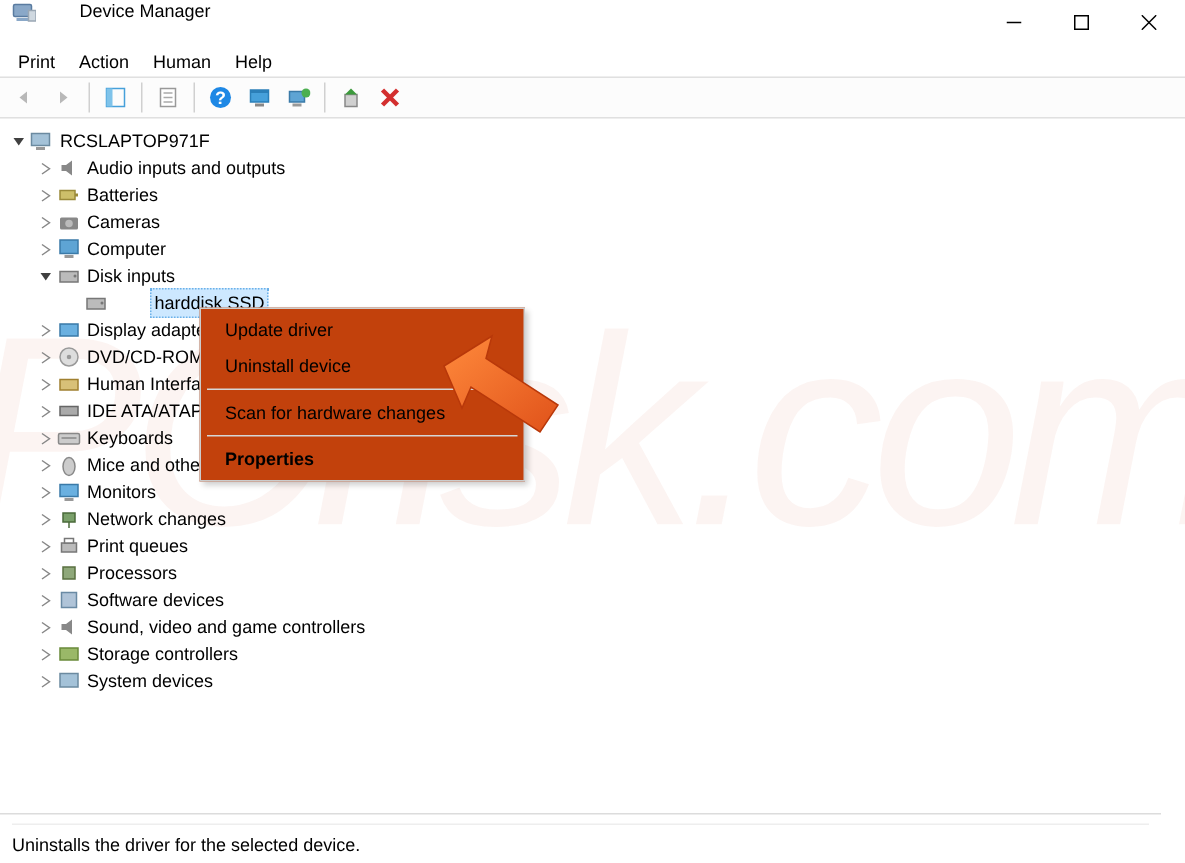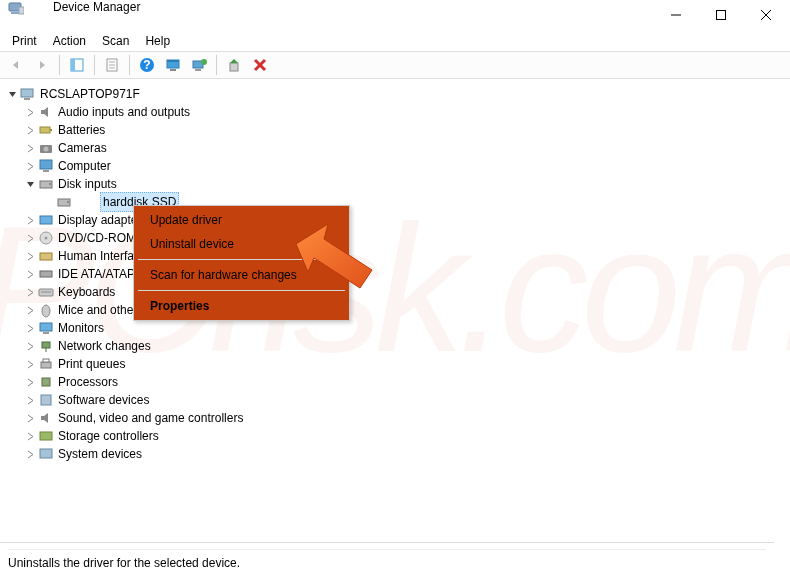--- a/index.html
+++ b/index.html
@@ -79,21 +79,21 @@
           <line x1="0" y1="0" x2="10" y2="10" stroke="#000"></line>
           <line x1="10" y1="0" x2="0" y2="10" stroke="#000"></line>
         </svg>
       </div>
   </div>
 </div>
 
 <div class="menubar">
   <span class="menu-item">Print</span>
   <span class="menu-item">Action</span>
-  <span class="menu-item">Scan</span>
+  <span class="menu-item">Human</span>
   <span class="menu-item">Help</span>
 </div>
 
 <div class="toolbar">
   <div class="tbtn">
       <svg width="16" height="16" viewBox="0 0 16 16">
         <path d="M10 4 L5 8 L10 12 Z" fill="#b8b8b8"></path>
       </svg>
     </div>
   <div class="tbtn">

